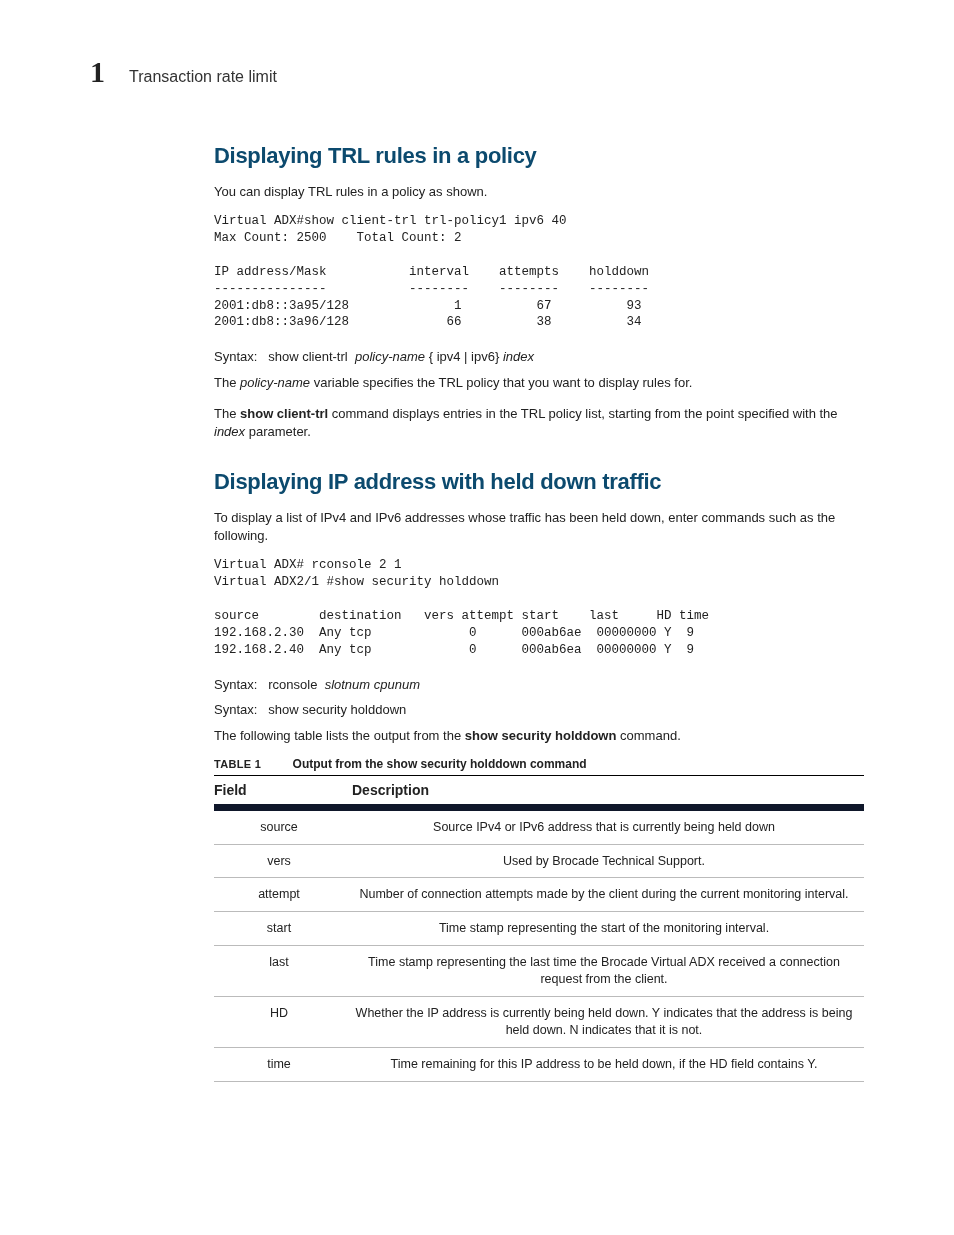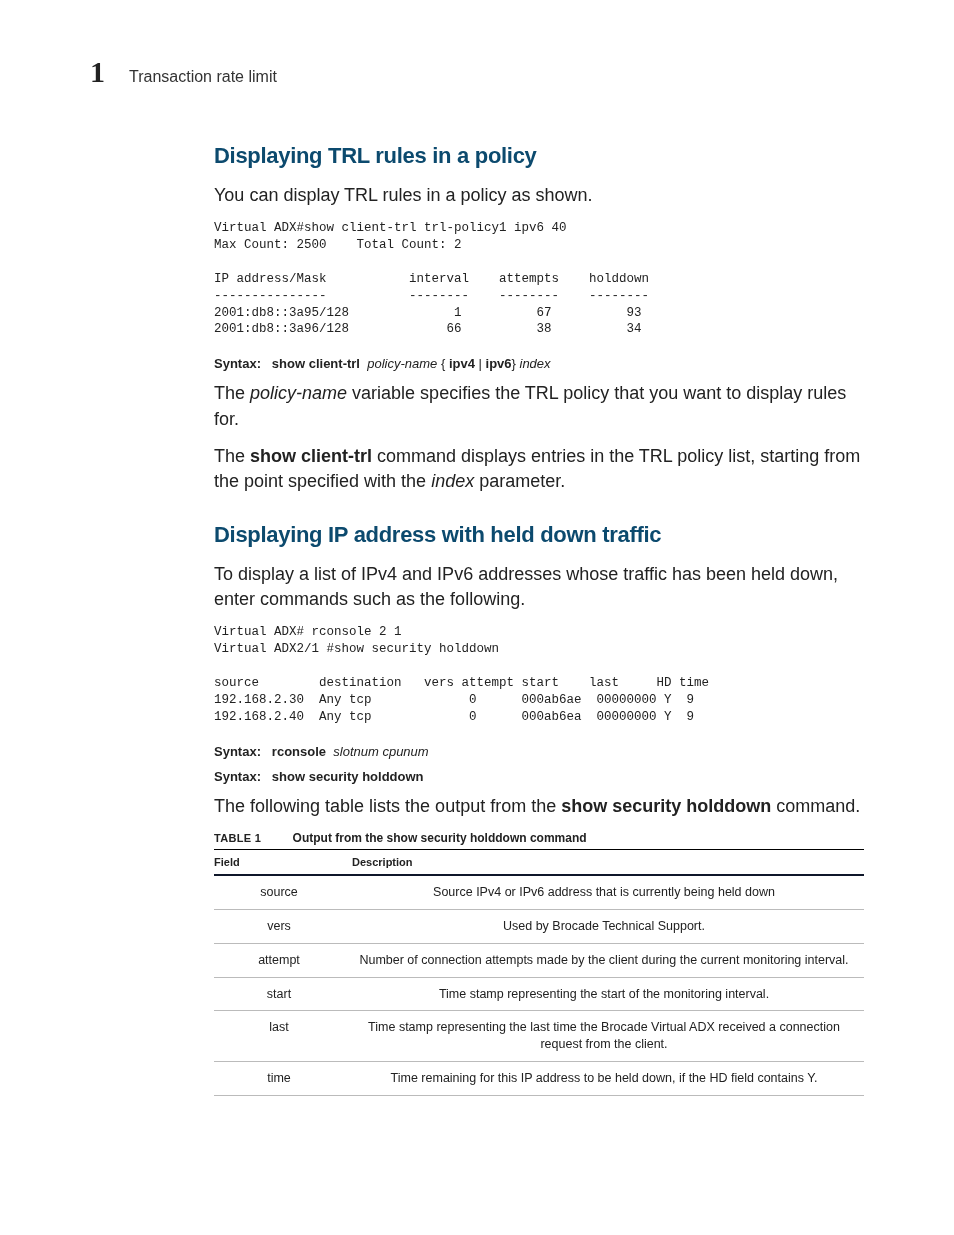--- a/index.html
+++ b/index.html
@@ -36,59 +36,59 @@
     font-family: Arial, Helvetica, sans-serif;
     font-size: 22px;
     font-weight: normal;
     letter-spacing: -0.3px;
     margin: 0 0 14px 0;
     color: #0c4a6e;
     font-stretch: condensed;
   }
   h2.section { font-weight: 600; }
   p.body {
-    font-size: 18px;
+    font-size: 13px;
     line-height: 1.4;
     margin: 7px 0 12px 0;
     color: #222;
   }
   pre.code {
     font-family: "Courier New", monospace;
     font-size: 12.5px;
     line-height: 1.35;
     white-space: pre;
     margin: 8px 0 18px 0;
     color: #222;
   }
   .syntax-line {
     font-size: 13px;
     margin: 0 0 10px 0;
   }
-  .syntax-line .bold { font-weight: bold; }
+  .syntax-line .bold { font-weight: normal; }
   .syntax-line .italic { font-style: italic; }
   .inline-bold { font-weight: bold; }
   .inline-italic { font-style: italic; }
   .table-caption {
     font-size: 12.5px;
     margin: 8px 0 4px 0;
   }
   .table-caption .tbl-label { font-weight: bold; letter-spacing: 0.3px; margin-right: 28px; font-size: 11px; text-align: center;}
   .table-caption .tbl-title { font-weight: 600; font-size: 12px; font-stretch: condensed;}
   table.output-table {
     width: 100%;
     border-collapse: collapse;
     font-size: 12.5px;
   }
   table.output-table th {
     text-align: left;
     font-weight: 600;
     padding: 6px 8px 6px 0;
     border-top: 1.5px solid #000;
-    border-bottom: 2px solid #0f172a;
-    font-size: 11px;
+    border-bottom: 7px solid #0f172a;
+    font-size: 14px;
     font-stretch: condensed;
   }
   table.output-table td {
     padding: 8px 8px 8px 0;
     border-bottom: 1px solid #bbb;
     vertical-align: top;
     line-height: 1.35;
     text-align: center;
   }
   table.output-table td.field-col { width: 130px; }
@@ -183,20 +183,24 @@
           </tr>
           <tr>
             <td class="field-col">start</td>
             <td>Time stamp representing the start of the monitoring interval.</td>
           </tr>
           <tr>
             <td class="field-col">last</td>
             <td><span>Time stamp representing the last time the </span><span style="font-family: Arial; font-weight: normal;">Brocade Virtual ADX</span><span> received a connection request from the client.</span></td>
           </tr>
           <tr>
+            <td class="field-col">HD</td>
+            <td>Whether the IP address is currently being held down. Y indicates that the address is being held down. N indicates that it is not.</td>
+          </tr>
+          <tr>
             <td class="field-col">time</td>
             <td>Time remaining for this IP address to be held down, if the HD field contains Y.</td>
           </tr>
         </tbody>
     </table>
 
   </div>
 </div>
 
 </body></html>

